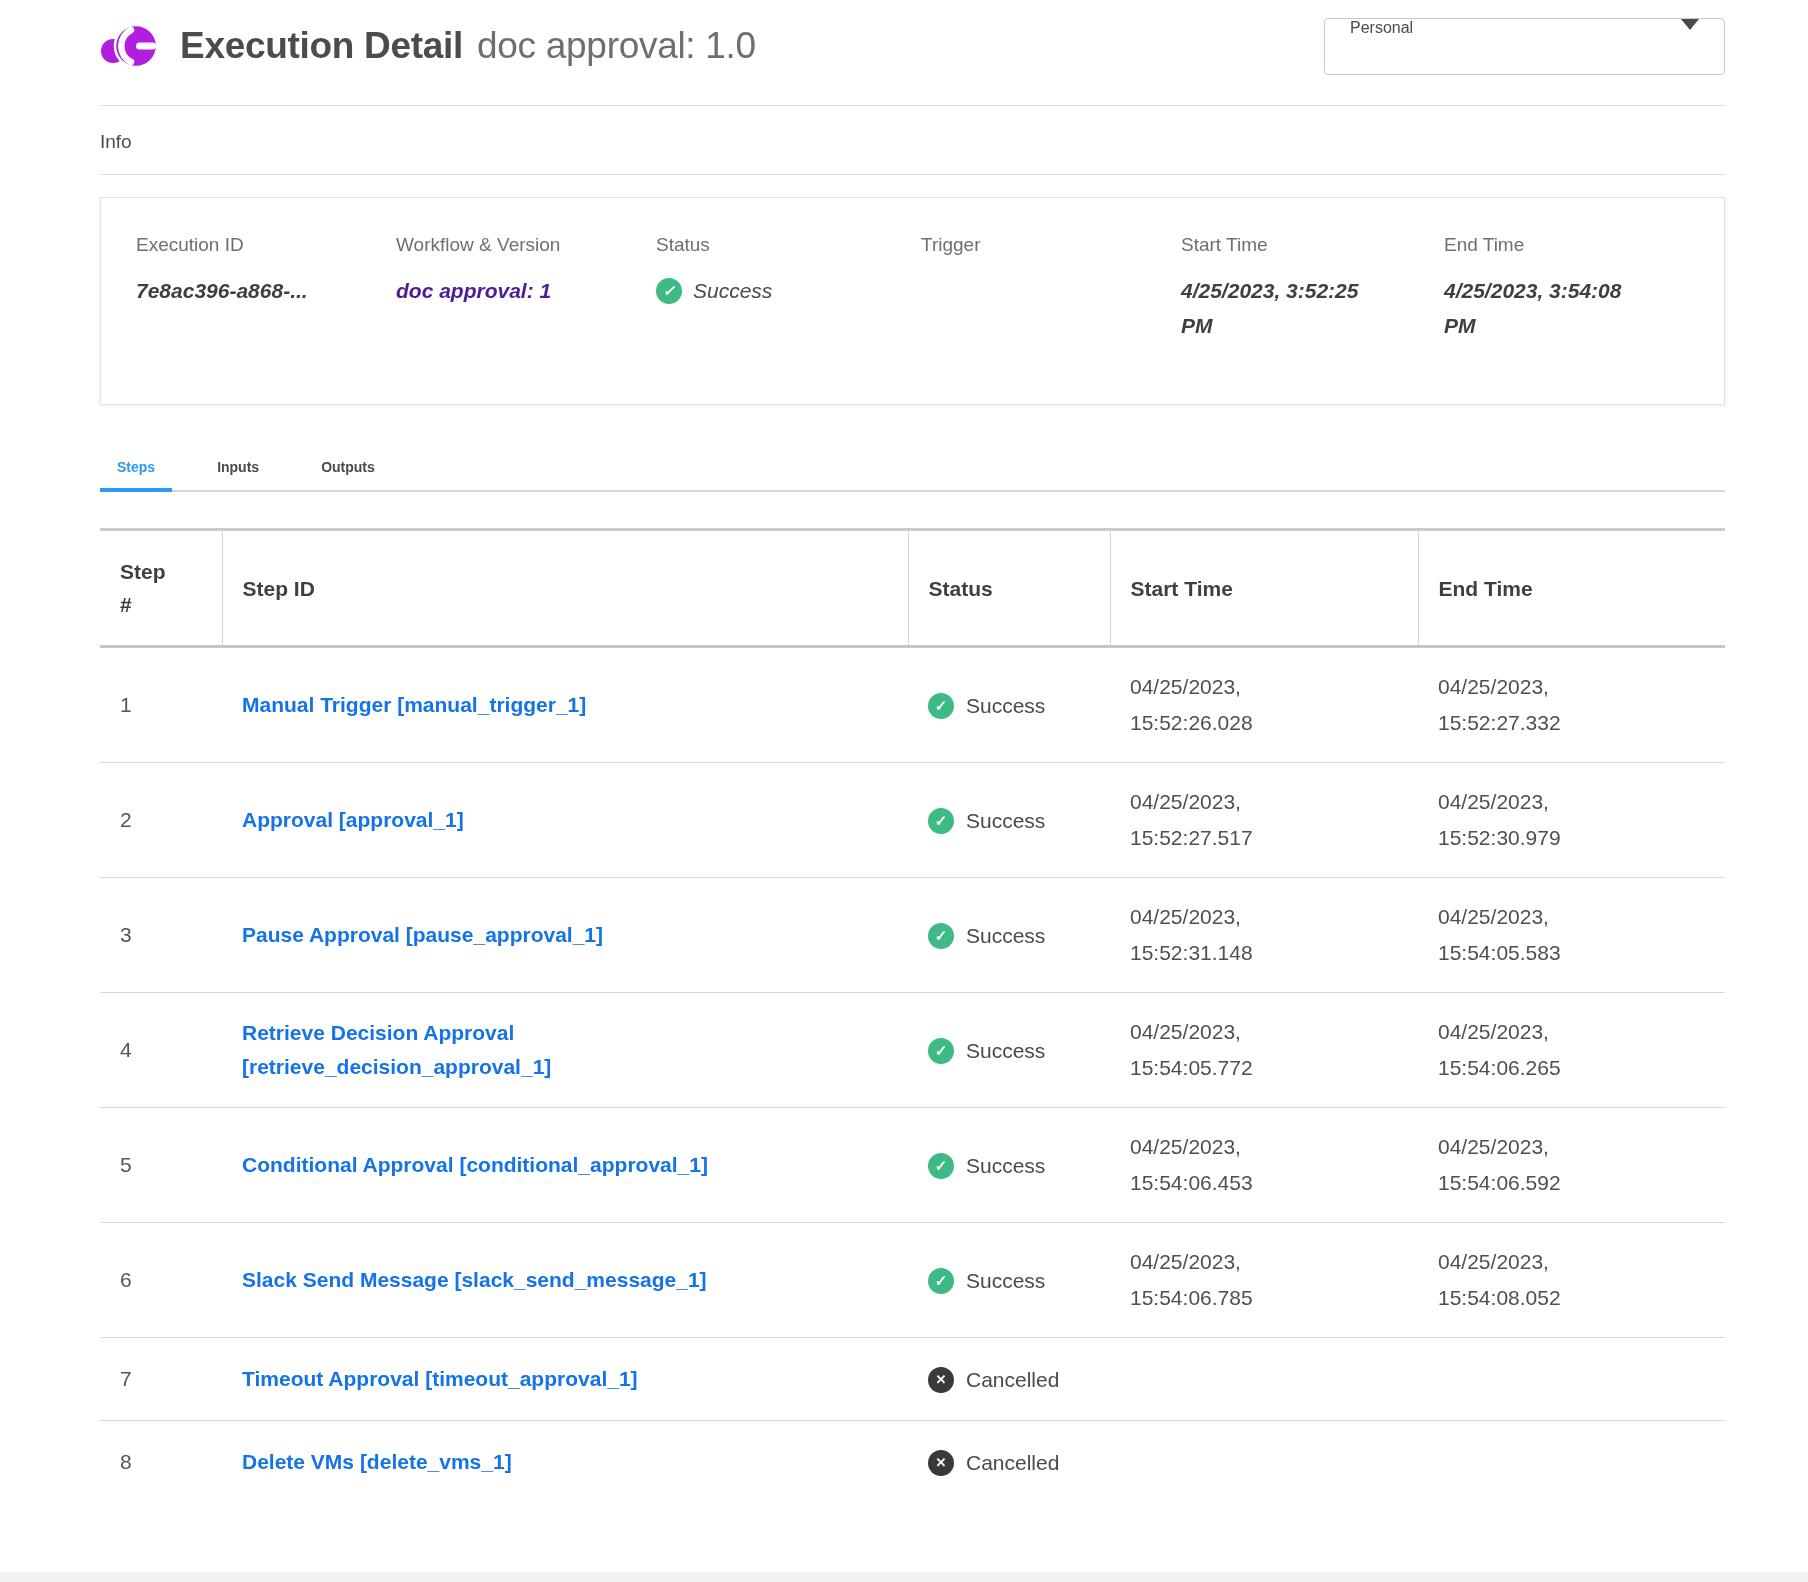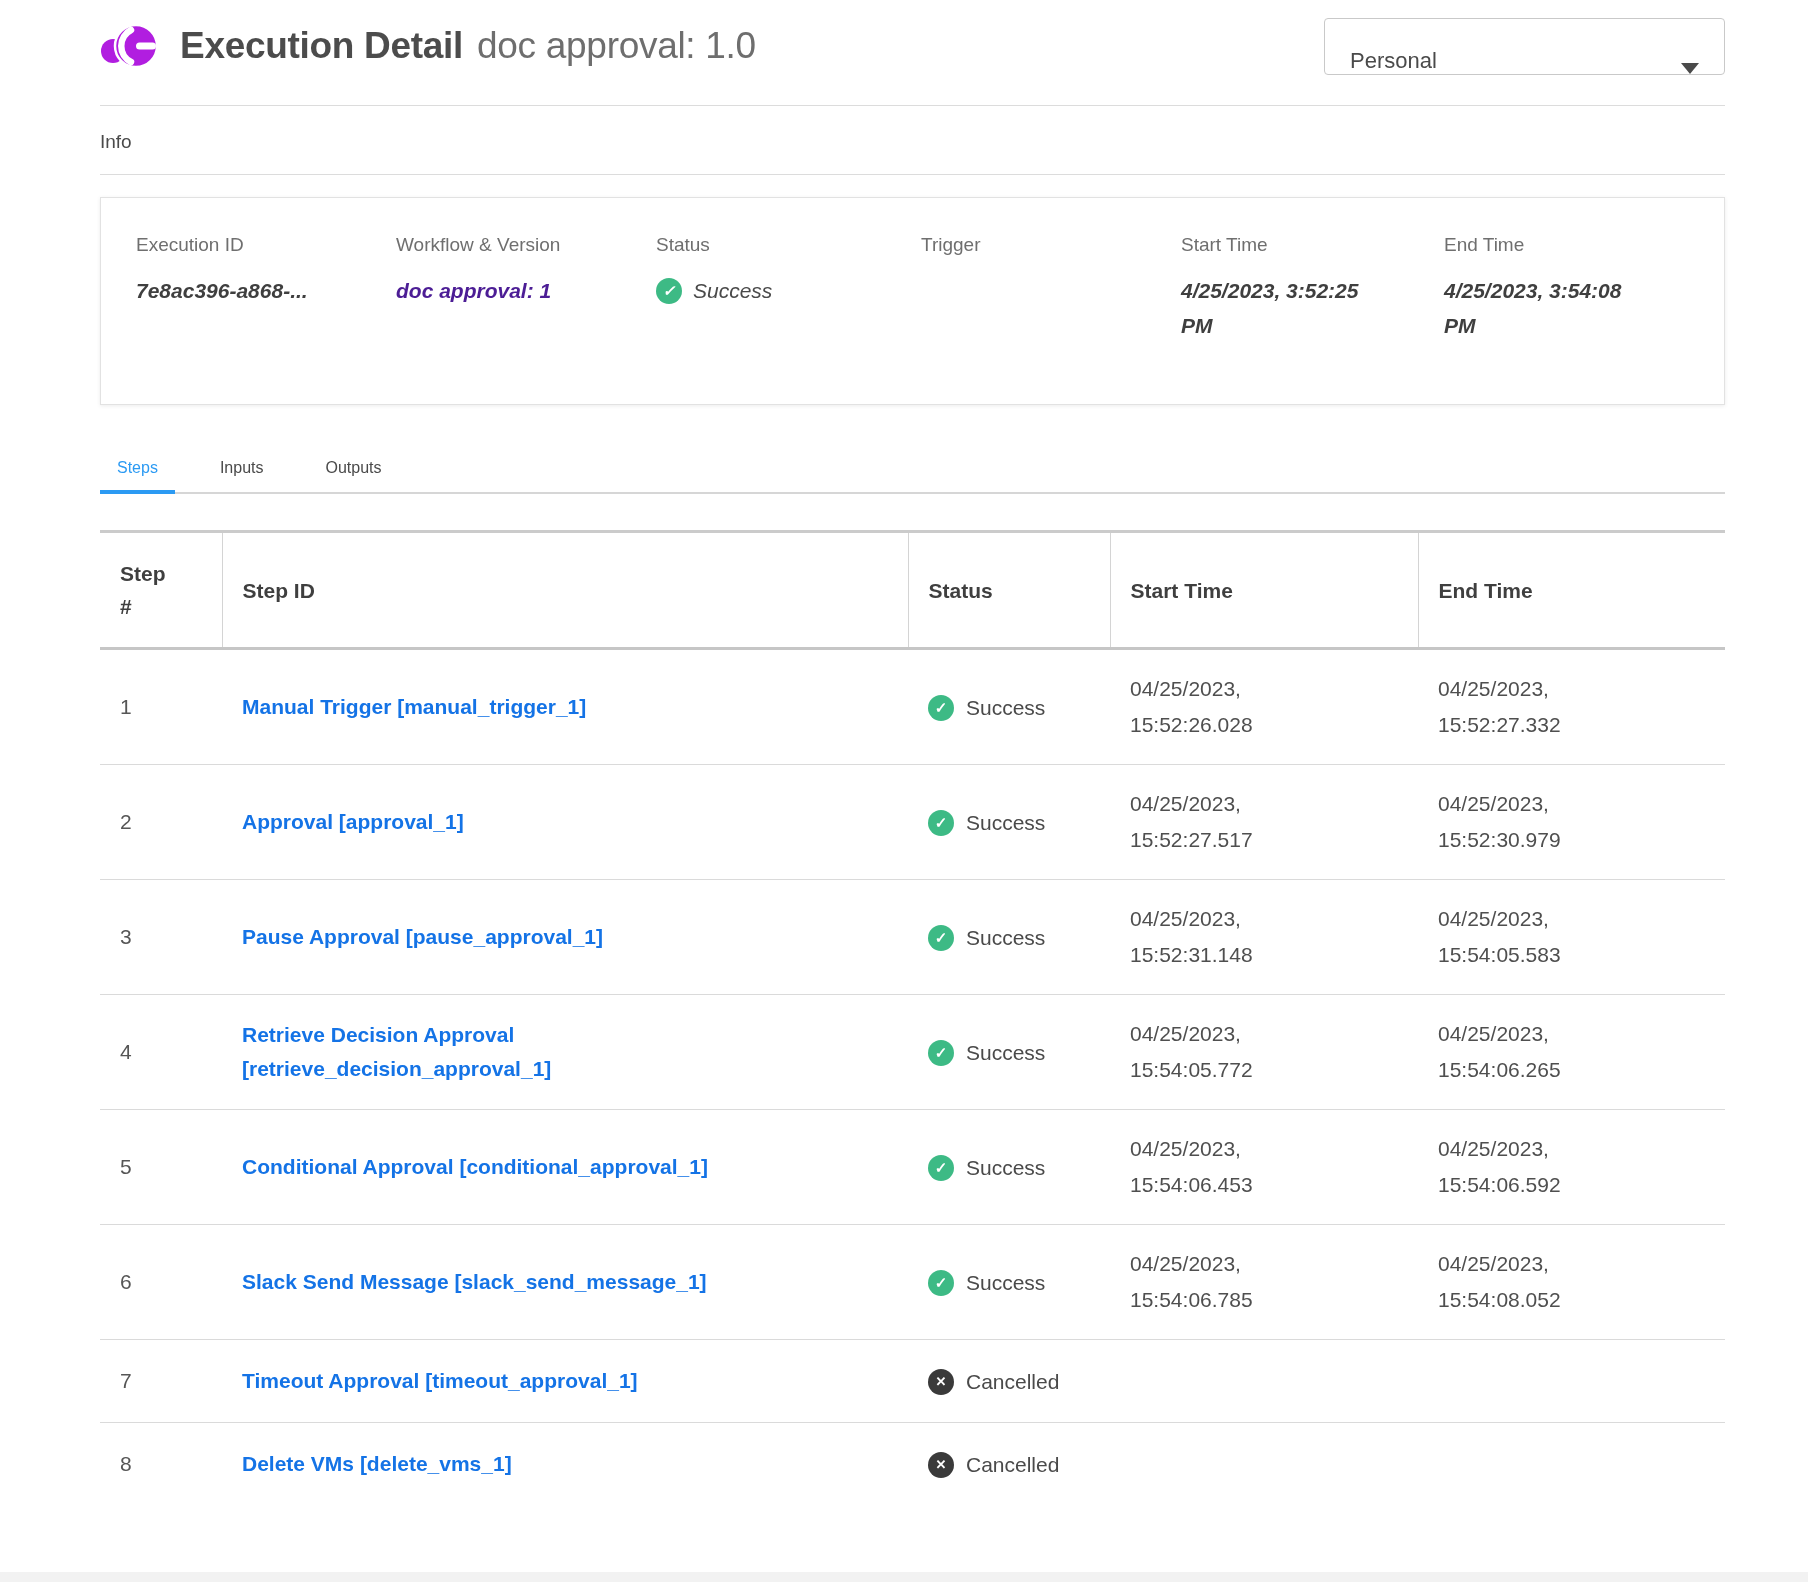--- a/index.html
+++ b/index.html
@@ -20,22 +20,22 @@
   .breadcrumb .sep { color:#5b5b5b; }
 
   
   .title-row { display:flex; align-items:center; margin-top:14px; height:64px; }
   .brand-icon { margin-right:22px; flex:0 0 auto; display:flex; }
   h1 { font-size:37px; margin:0; font-weight:700; color:#4c4c4c; letter-spacing:-0.3px; white-space:nowrap; }
   .subtitle { font-weight:400; color:#6e6e6e; margin-left:14px; }
   .workspace-select {
     margin-left:auto; width:401px; height:57px;
     border:1px solid #c9c9c9; border-radius:4px; background:#fff;
-    display:flex; align-items:flex-end; justify-content:space-between;
-    padding:0 25px; font-size:22px; color:#4a4a4a; cursor:pointer;
+    display:flex; align-items:flex-start; justify-content:space-between;
+    padding:0 25px; font-size:16px; color:#4a4a4a; cursor:pointer;
   }
   .caret-down {
     width:0; height:0;
     border-left:9px solid transparent; border-right:9px solid transparent;
     border-top:11px solid #4a4a4a;
   }
 
   .divider { border:none; border-top:1px solid #dcdcdc; margin:0; }
   .divider-title { margin-top:27px; }
   .info-title { font-size:19px; font-weight:400; color:#4a4a4a; margin:25px 0 21px 0; }
@@ -63,22 +63,23 @@
     color:#fff; font-size:15px; font-weight:700; flex:0 0 auto;
   }
   .status-icon.success  { background:#3dba85; }
   .status-icon.cancelled{ background:#3a3a3a; font-size:13px; }
   .status-badge { display:inline-flex; align-items:center; gap:12px; font-size:21px; color:#4a4a4a; }
 
   
   .tabs { display:flex; margin-top:54px; border-bottom:2px solid #d6d6d6; }
   .tab {
     padding:0 17px 13px 17px; margin-right:28px; margin-bottom:-2px;
-    font-size:16px; color:#4a4a4a; cursor:pointer;
+    font-size:14px; color:#4a4a4a; cursor:pointer;
     border-bottom:4px solid transparent;
+    font-weight:bold;
   }
   .tab.active { color:#2b9af3; border-bottom-color:#2b9af3; }
 
   
   table.steps-table { width:100%; border-collapse:collapse; margin-top:36px; border-top:3px solid #cbcbcb; }
   thead th {
     text-align:left; font-size:21px; font-weight:700; color:#3f3f3f;
     padding:24px 10px 24px 20px; line-height:33px;
     border-bottom:3px solid #c6c6c6; white-space:pre-line; vertical-align:middle;
   }

